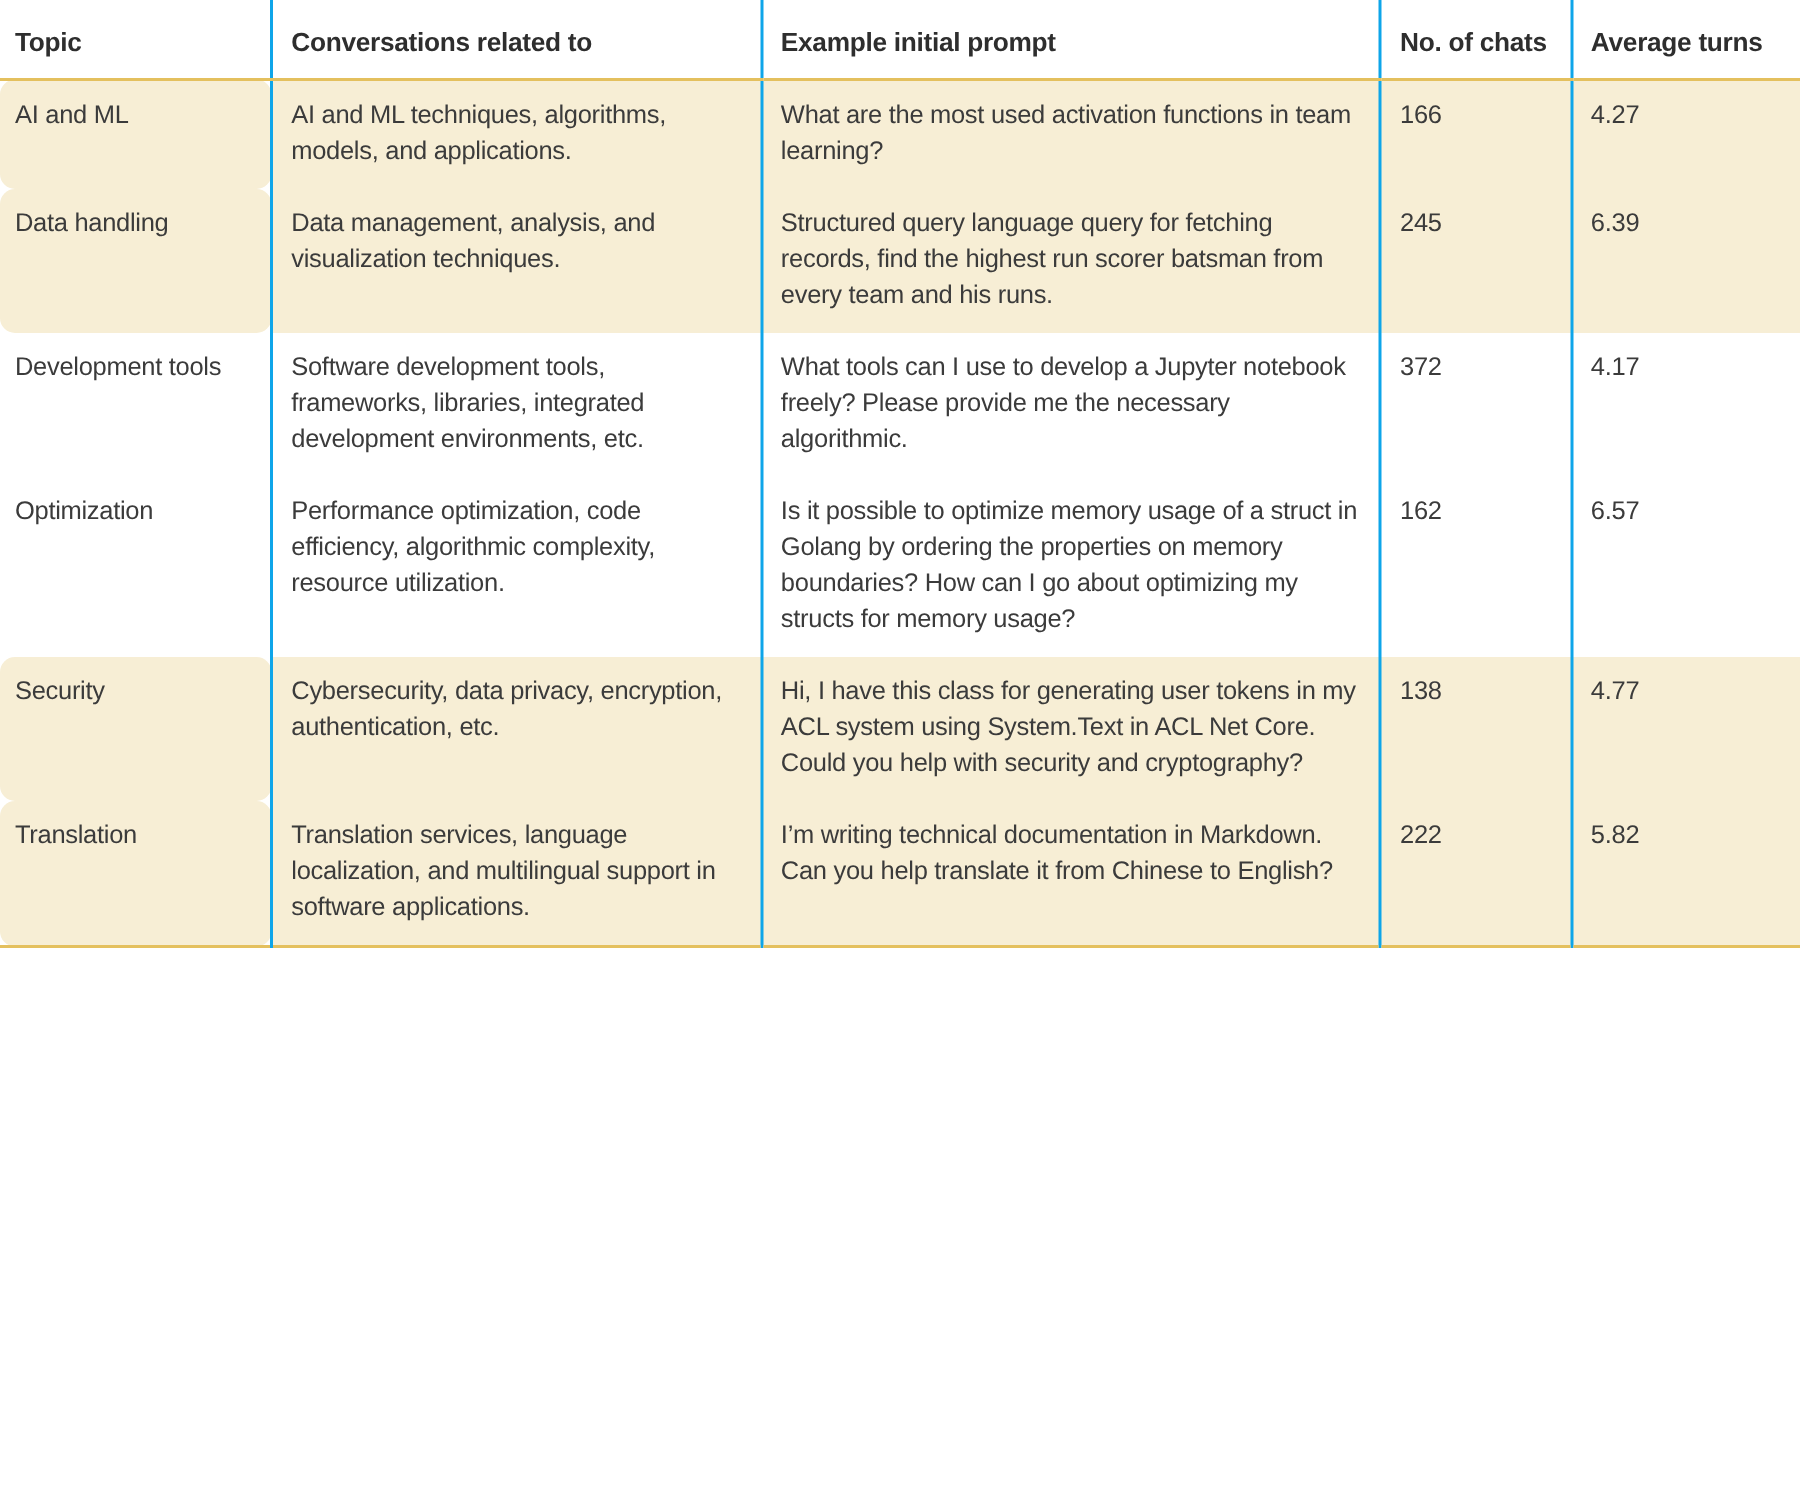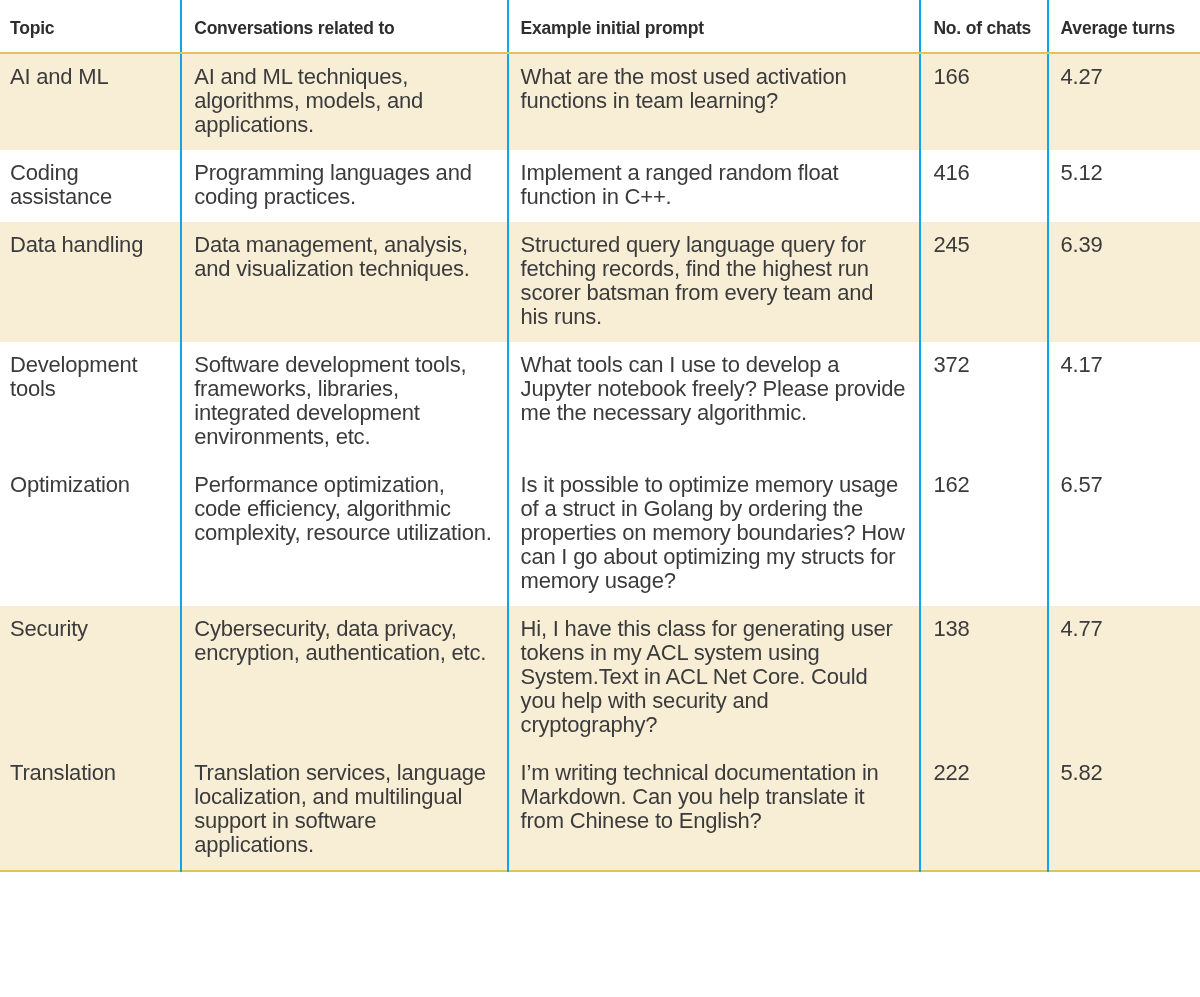--- a/index.html
+++ b/index.html
@@ -37,29 +37,29 @@
     font-size: 17.5px;
     line-height: 22px;
     color: #2e2e2e;
     padding: 17px 12px 13px 12px;
     border-bottom: 2px solid #e4c05e;
     background: #ffffff;
     letter-spacing: -0.2px;
   }
   td {
     vertical-align: top;
-    font-size: 22px;
+    font-size: 17px;
     line-height: 24px;
     padding: 11px 14px 13px 12px;
     letter-spacing: -0.2px;
     background: #ffffff;
     word-wrap: break-word;
     margin-top: 40px;
   }
-  th:first-child, td:first-child { padding-left: 10px; }
+  th:first-child, td:first-child { padding-left: 10px; border-radius: 10px; }
   th + th, td + td { border-left: 2px solid #0ea5e9; }
   tr.cream td { background: #f7eed5; }
 </style>
 </head>
 <body>
 
 <div class="table-wrap">
   <table>
     <colgroup>
       <col class="c-topic">
@@ -77,27 +77,20 @@
         <th>Average turns</th>
       </tr>
     </thead>
     <tbody>
         <tr class="cream">
           <td>AI and ML</td>
           <td>AI and ML techniques, algorithms, models, and applications.</td>
           <td>What are the most used activation functions in team learning?</td>
           <td>166</td>
           <td>4.27</td>
-        </tr>
-        <tr class="white">
-          <td>Coding assistance</td>
-          <td>Programming languages and coding practices.</td>
-          <td>Implement a ranged random float function in C++.</td>
-          <td>416</td>
-          <td>5.12</td>
         </tr>
         <tr class="cream">
           <td>Data handling</td>
           <td>Data management, analysis, and visualization techniques.</td>
           <td>Structured query language query for fetching records, find the highest run scorer batsman from every team and his runs.</td>
           <td>245</td>
           <td>6.39</td>
         </tr>
         <tr class="white">
           <td>Development tools</td>

